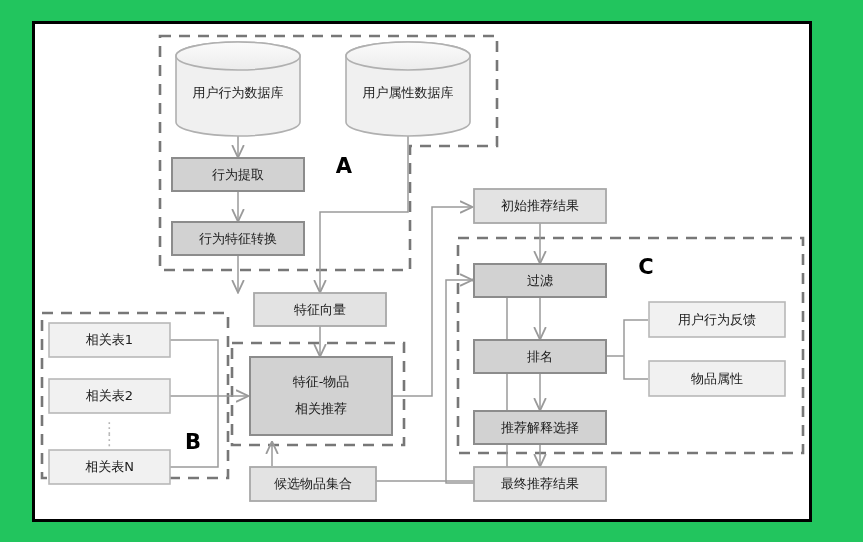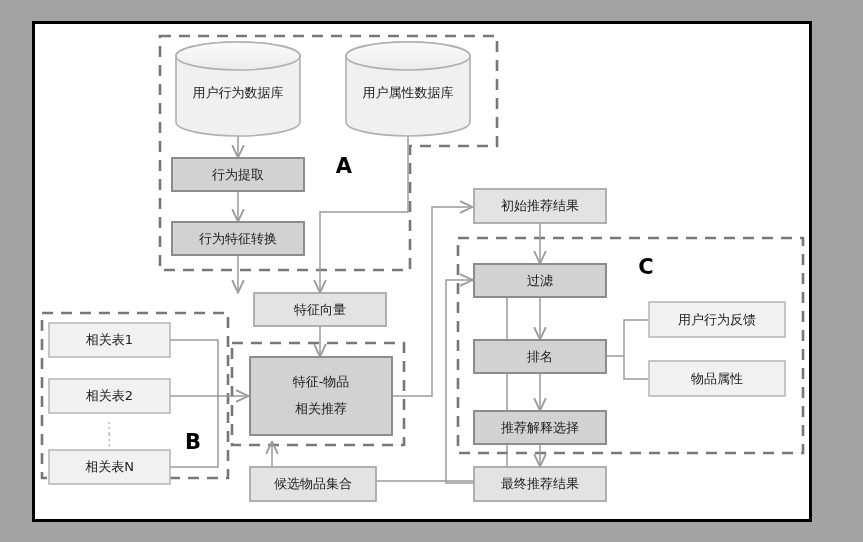--- a/index.html
+++ b/index.html
@@ -1,18 +1,18 @@
 <!DOCTYPE html>
 <html><head>
 <meta charset="utf-8">
 <style>
   html,body{margin:0;padding:0;background:#ffffff;}
   body{width:863px;height:542px;overflow:hidden;
        font-family:"DejaVu Sans","Liberation Sans",sans-serif;}
-  #stage{position:relative;width:863px;height:542px;background:#a3a3a3;}
+  #stage{position:relative;width:863px;height:542px;background:#22c55e;}
   #stage svg{position:absolute;left:0;top:0;}
   .nodetext{font-family:"DejaVu Sans","Liberation Sans",sans-serif;
             font-size:13px;fill:#1a1a1a;text-anchor:middle;dominant-baseline:middle;}
   .grouplabel{font-family:"DejaVu Sans","Liberation Sans",sans-serif;
               font-size:21px;font-weight:bold;fill:#000000;text-anchor:middle;dominant-baseline:middle;}
   .dots{font-size:15px;fill:#b5b5b5;text-anchor:middle;dominant-baseline:middle;letter-spacing:1px;}
 </style>
 </head>
 <body>
 

